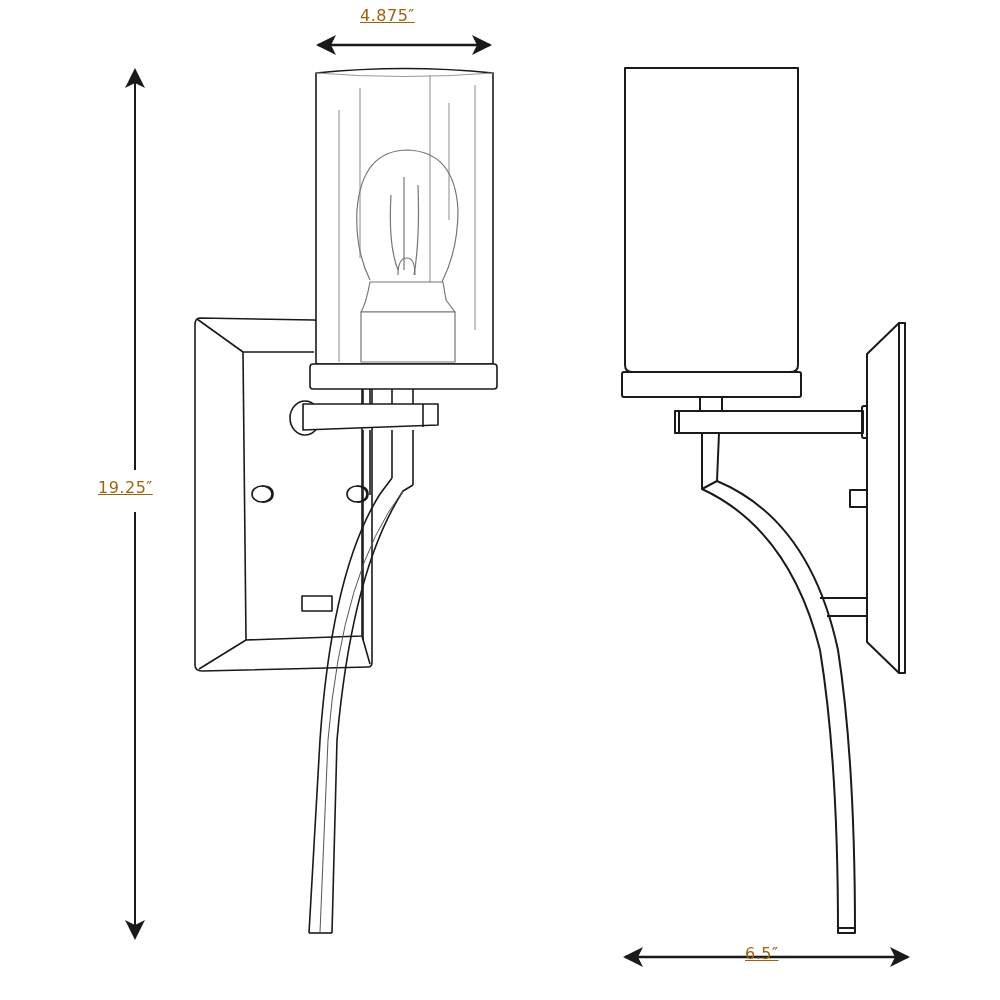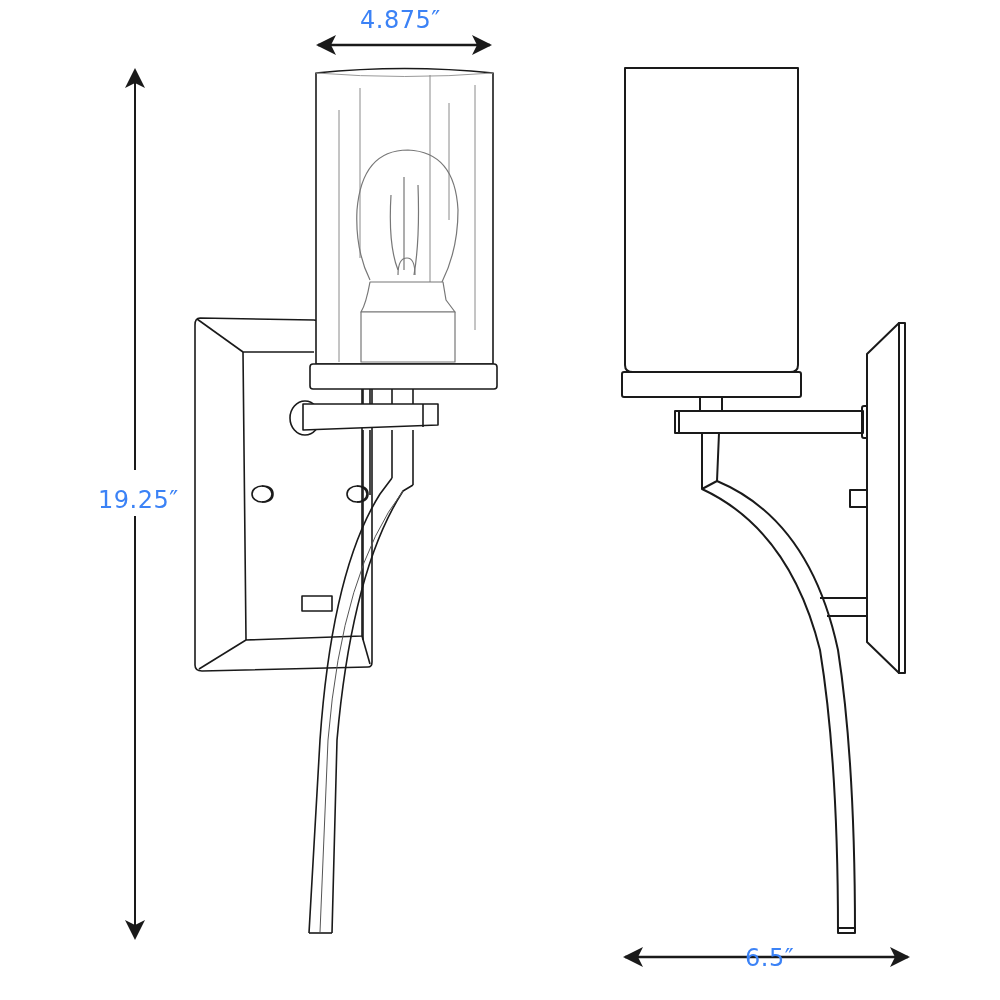--- a/index.html
+++ b/index.html
@@ -1,20 +1,20 @@
 <!DOCTYPE html>
 <html><head>
   <meta charset="utf-8">
   <style>
     html, body { margin: 0; padding: 0; background: #ffffff; }
     body { width: 1000px; height: 1000px; position: relative; overflow: hidden;
            font-family: "DejaVu Sans", "Liberation Sans", sans-serif; }
     #canvas { position: absolute; left: 0; top: 0; width: 1000px; height: 1000px; }
-    .dim-label { position: absolute; font-size: 24px; color: #3b82f6; letter-spacing: 0.5px;
-                 font-family: "DejaVu Sans", sans-serif; white-space: nowrap; }
+    .dim-label { position: absolute; font-size: 16px; color: #a16207; letter-spacing: 0.5px;
+                 font-family: "DejaVu Sans", sans-serif; white-space: nowrap; text-decoration: underline; }
     .dim-label-bg { background: #ffffff; padding: 2px 0; }
   </style>
 </head>
 <body>
 
 <svg id="canvas" viewBox="0 0 1000 1000" xmlns="http://www.w3.org/2000/svg">
   <defs>
     <marker id="arrowEnd" viewBox="0 0 20 20" refX="18" refY="10" markerWidth="20" markerHeight="20" orient="auto" markerUnits="userSpaceOnUse">
       <path d="M0,0 L20,10 L0,20 L5,10 Z" fill="#1a1a1a"></path>
     </marker>
@@ -125,14 +125,14 @@
     <g>
       <path d="M702,433 L702,489 L717,481 L719,433"></path>
       <path d="M702,489 Q790,530 820,650 Q838,760 838,932"></path>
       <path d="M717,481 Q810,520 838,650 Q855,760 855,932"></path>
       <rect x="838" y="928" width="17" height="5"></rect>
     </g>
   </g>
 </svg>
 
 <div class="dim-label" style="left:360px; top:6px;">4.875″</div>
-<div class="dim-label dim-label-bg" style="left:98px; top:476px;margin-top:8px;">19.25″</div>
+<div class="dim-label dim-label-bg" style="left:98px; top:476px;">19.25″</div>
 <div class="dim-label" style="left:745px; top:944px;">6.5″</div>
 
 </body></html>

